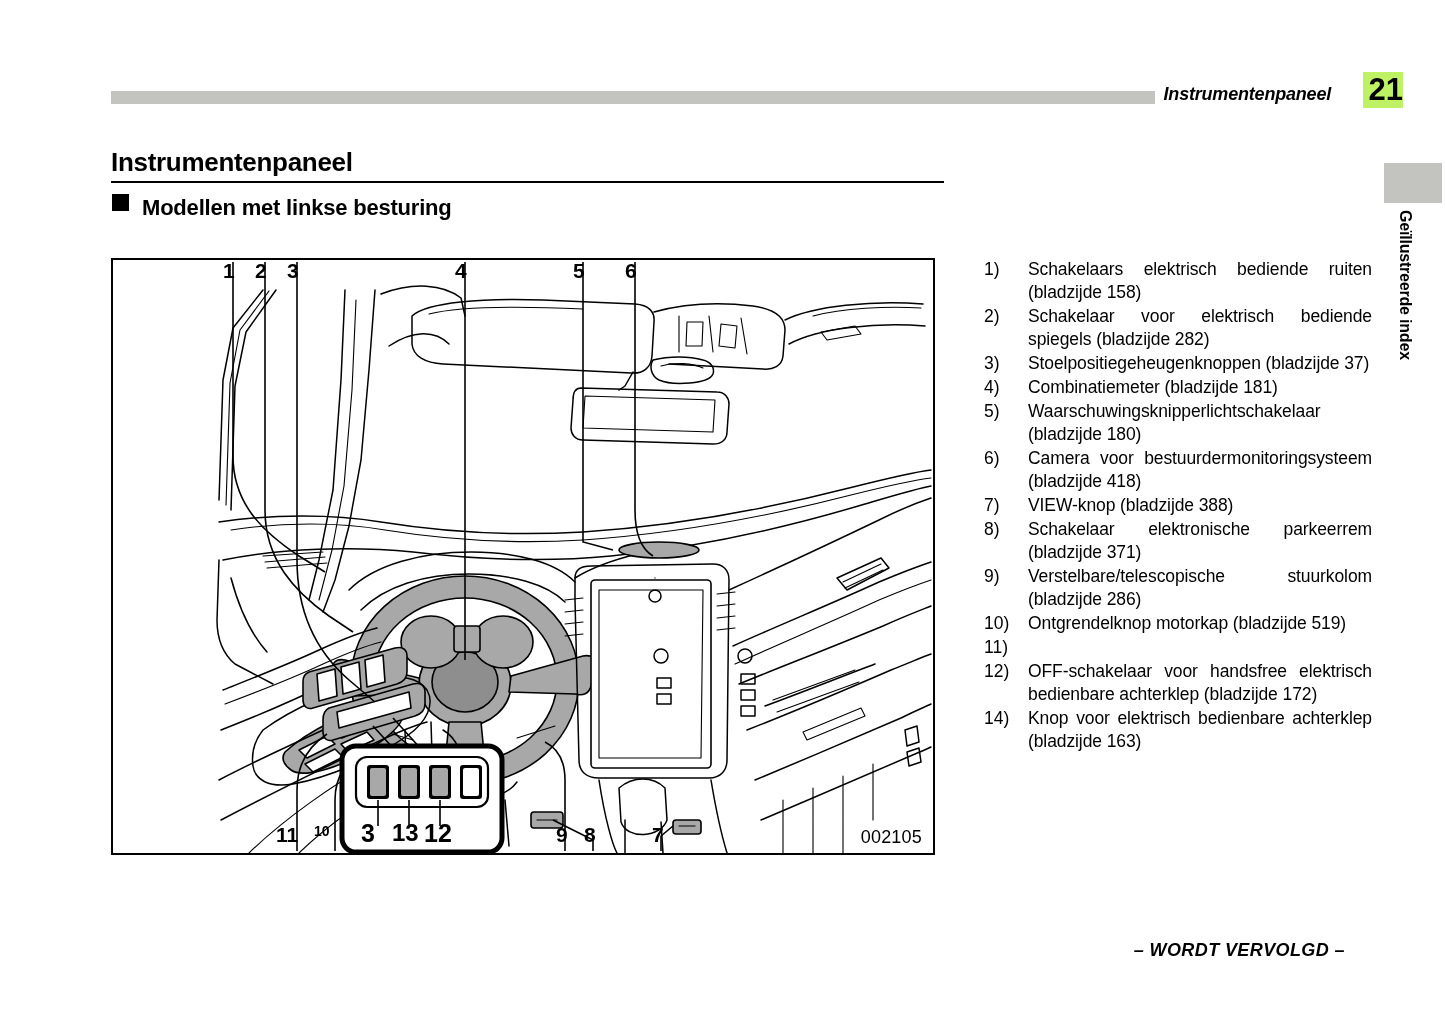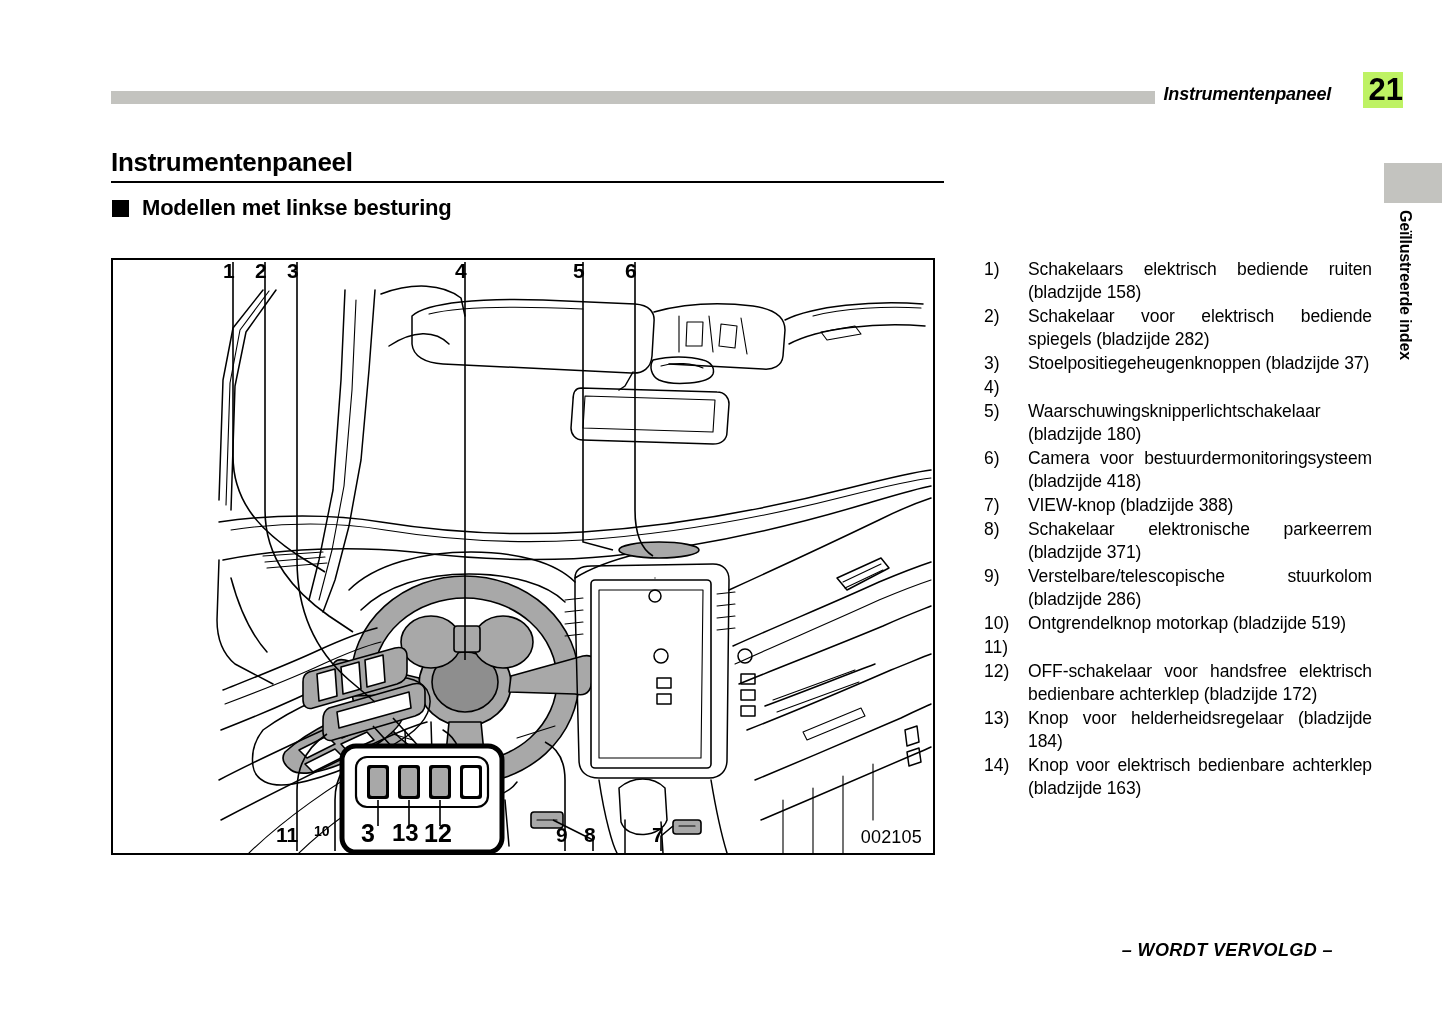--- a/index.html
+++ b/index.html
@@ -65,21 +65,20 @@
     top: 181px;
     width: 833px;
     height: 2px;
     background: #000000;
   }
   #subhead {
     position: absolute;
     left: 112px;
     top: 194px;
     display: flex;
-    align-items: center;
     gap: 13px;
   }
   #subhead .bullet-square {
     width: 17px;
     height: 17px;
     background: #000000;
     display: block;
   }
   #subhead .sub-text {
     font-size: 22px;
@@ -160,21 +159,21 @@
     text-orientation: mixed;
     font-size: 16px;
     font-weight: bold;
     letter-spacing: -0.2px;
     white-space: nowrap;
   }
 
   
   #footer {
     position: absolute;
-    right: 112px;
+    right: 100px;
     top: 940px;
     font-size: 18px;
     font-weight: bold;
     font-style: italic;
     letter-spacing: 0.4px;
     white-space: nowrap;
   }
 
   
   .ln { fill: none; stroke: #000; stroke-width: 1.5; stroke-linecap: round; stroke-linejoin: round; }
@@ -443,20 +442,21 @@
   <div class="legend-row">
     <div class="legend-num">2)</div>
     <div class="legend-text">Schakelaar voor elektrisch bediende spiegels (bladzijde 282)</div>
   </div>
   <div class="legend-row">
     <div class="legend-num">3)</div>
     <div class="legend-text">Stoelpositiegeheugenknoppen (blad­zijde 37)</div>
   </div>
   <div class="legend-row">
     <div class="legend-num">4)</div>
+    <div class="legend-text nojustify">Combinatiemeter (bladzijde 181)</div>
   </div>
   <div class="legend-row">
     <div class="legend-num">5)</div>
     <div class="legend-text nojustify">Waarschuwingsknipperlichtschakelaar (bladzijde 180)</div>
   </div>
   <div class="legend-row">
     <div class="legend-num">6)</div>
     <div class="legend-text">Camera voor bestuurdermonitoringsys­teem (bladzijde 418)</div>
   </div>
   <div class="legend-row">
@@ -476,24 +476,20 @@
     <div class="legend-text">Ontgrendelknop motorkap (bladzijde 519)</div>
   </div>
   <div class="legend-row">
     <div class="legend-num">11)</div>
   </div>
   <div class="legend-row">
     <div class="legend-num">12)</div>
     <div class="legend-text">OFF-schakelaar voor handsfree elek­trisch bedienbare achterklep (bladzijde 172)</div>
   </div>
   <div class="legend-row">
-    <div class="legend-num">13)</div>
-    <div class="legend-text">Knop voor helderheidsregelaar (blad­zijde 184)</div>
-  </div>
-  <div class="legend-row">
     <div class="legend-num">14)</div>
     <div class="legend-text">Knop voor elektrisch bedienbare achter­klep (bladzijde 163)</div>
   </div>
 </div>
 
 <div id="thumb-tab"></div>
 <div id="thumb-label">Geïllustreerde index</div>
 
 <div id="footer">– WORDT VERVOLGD –</div>
 

